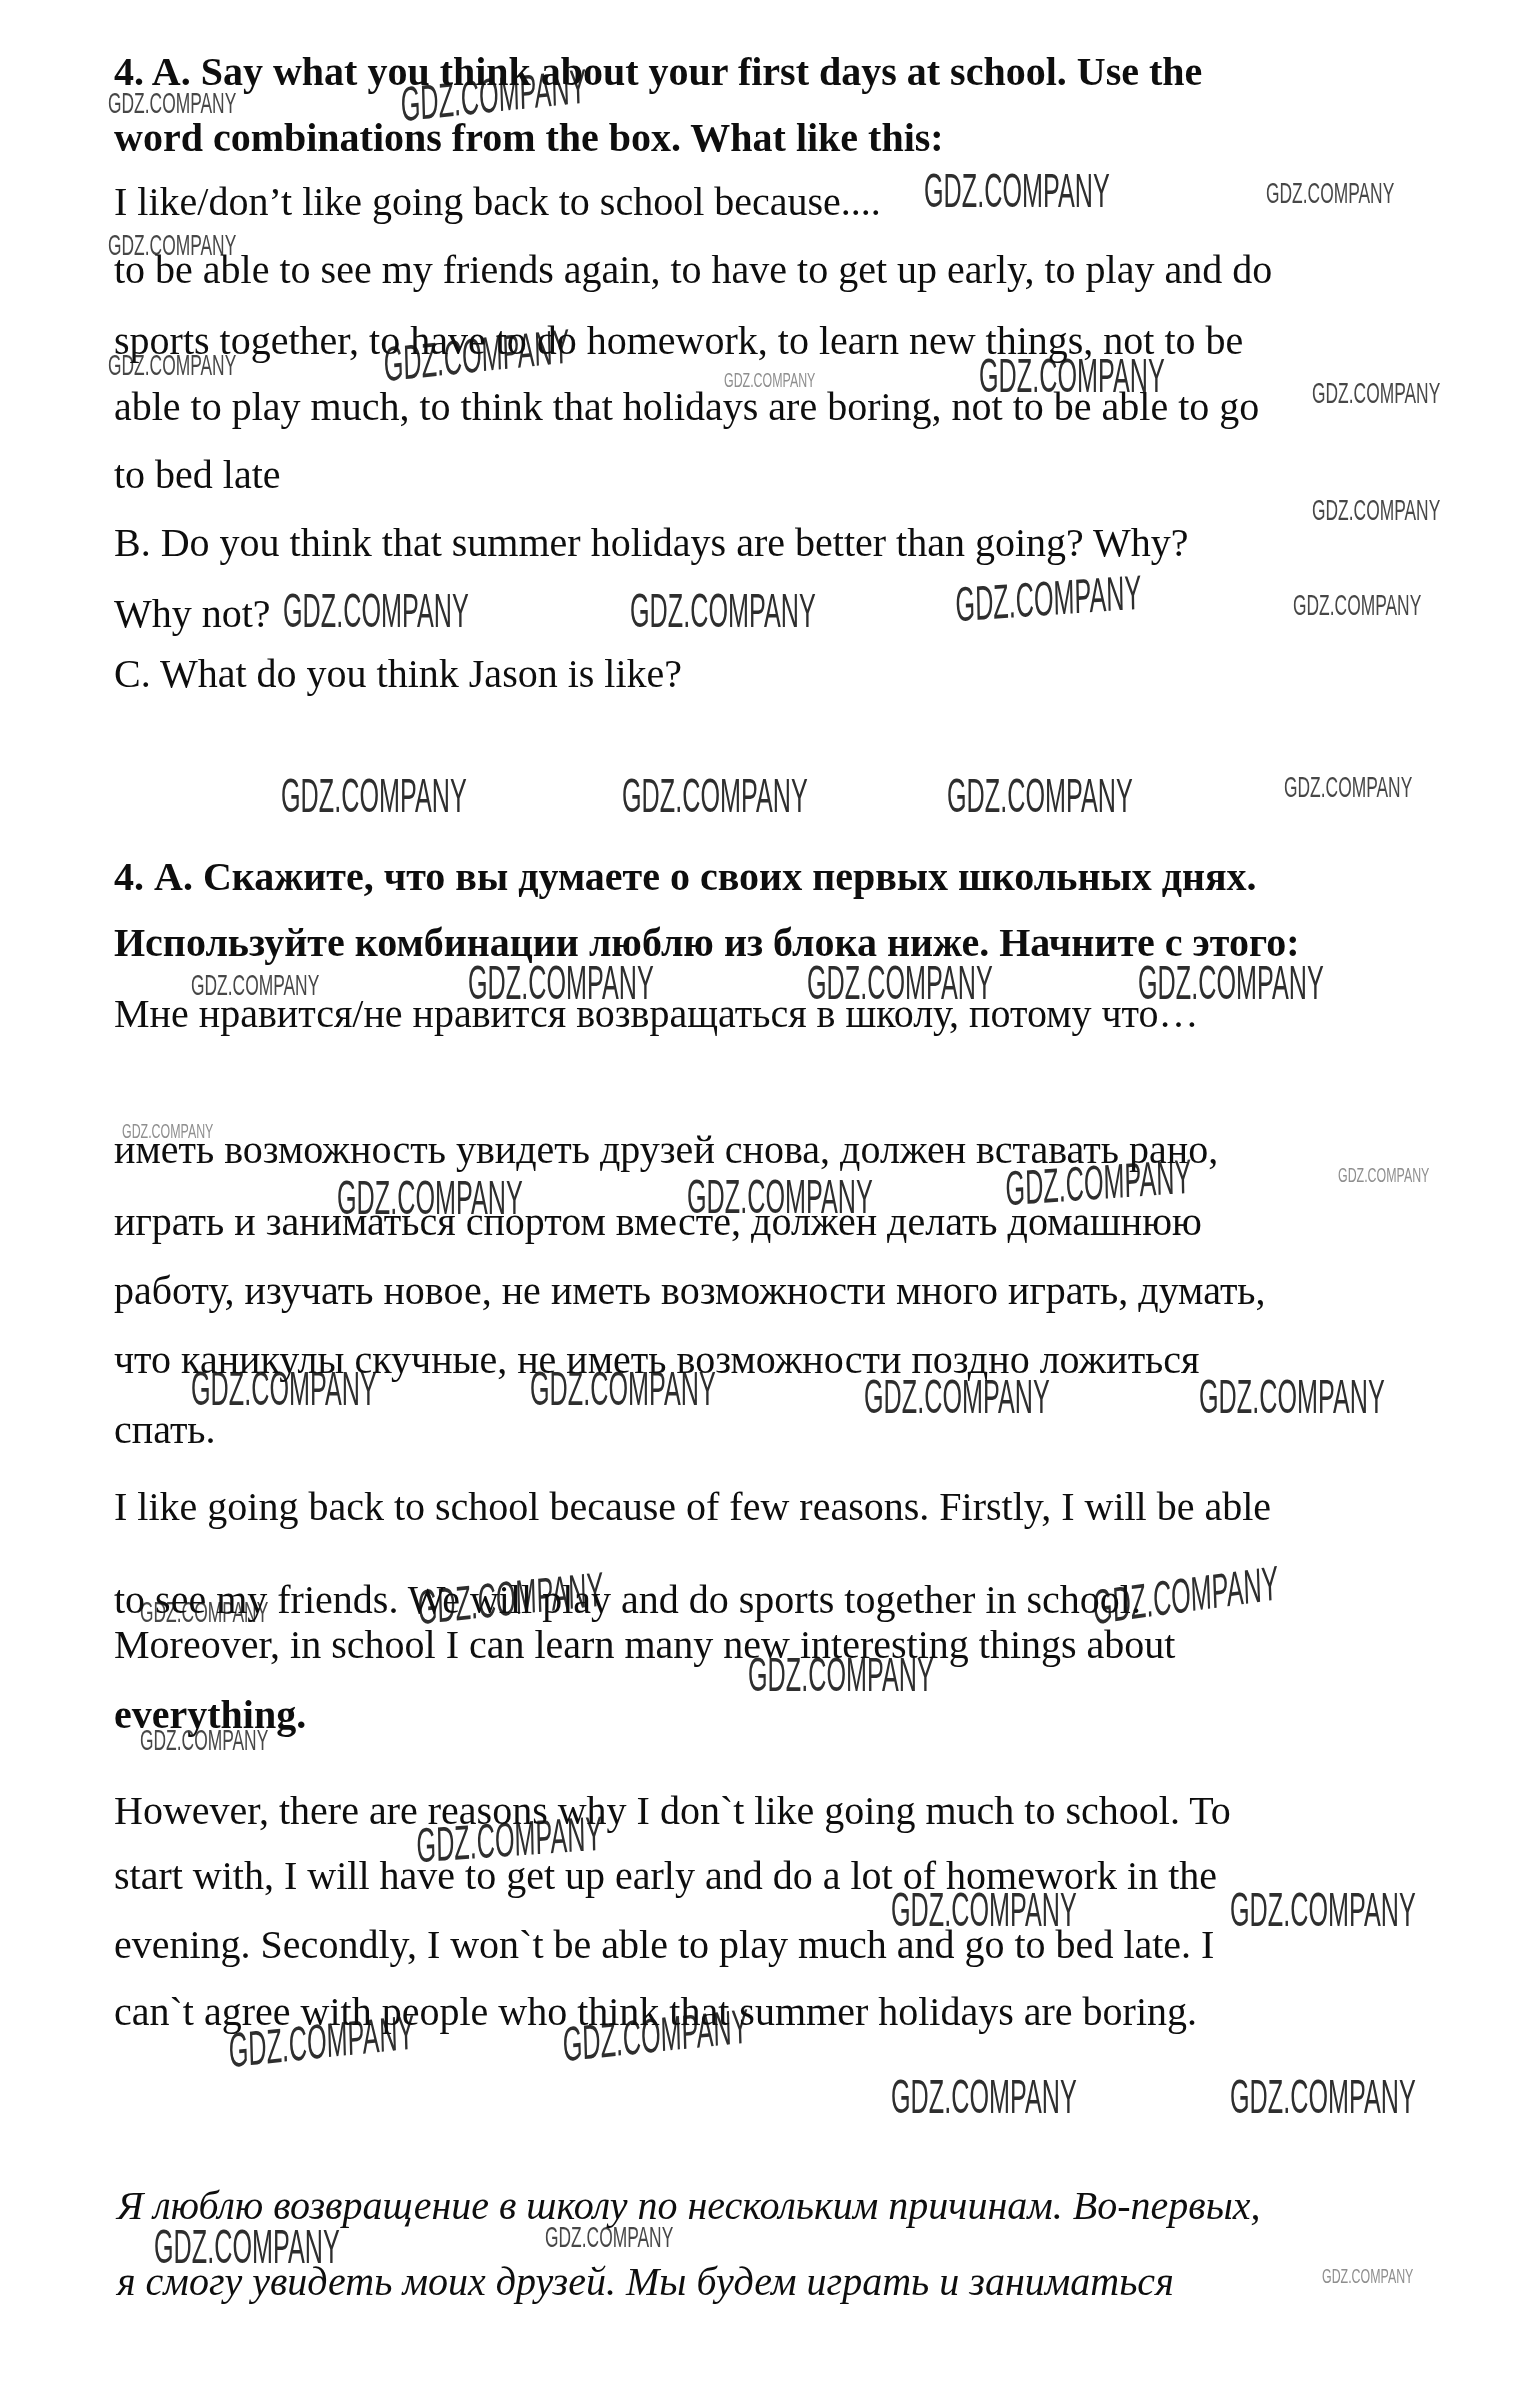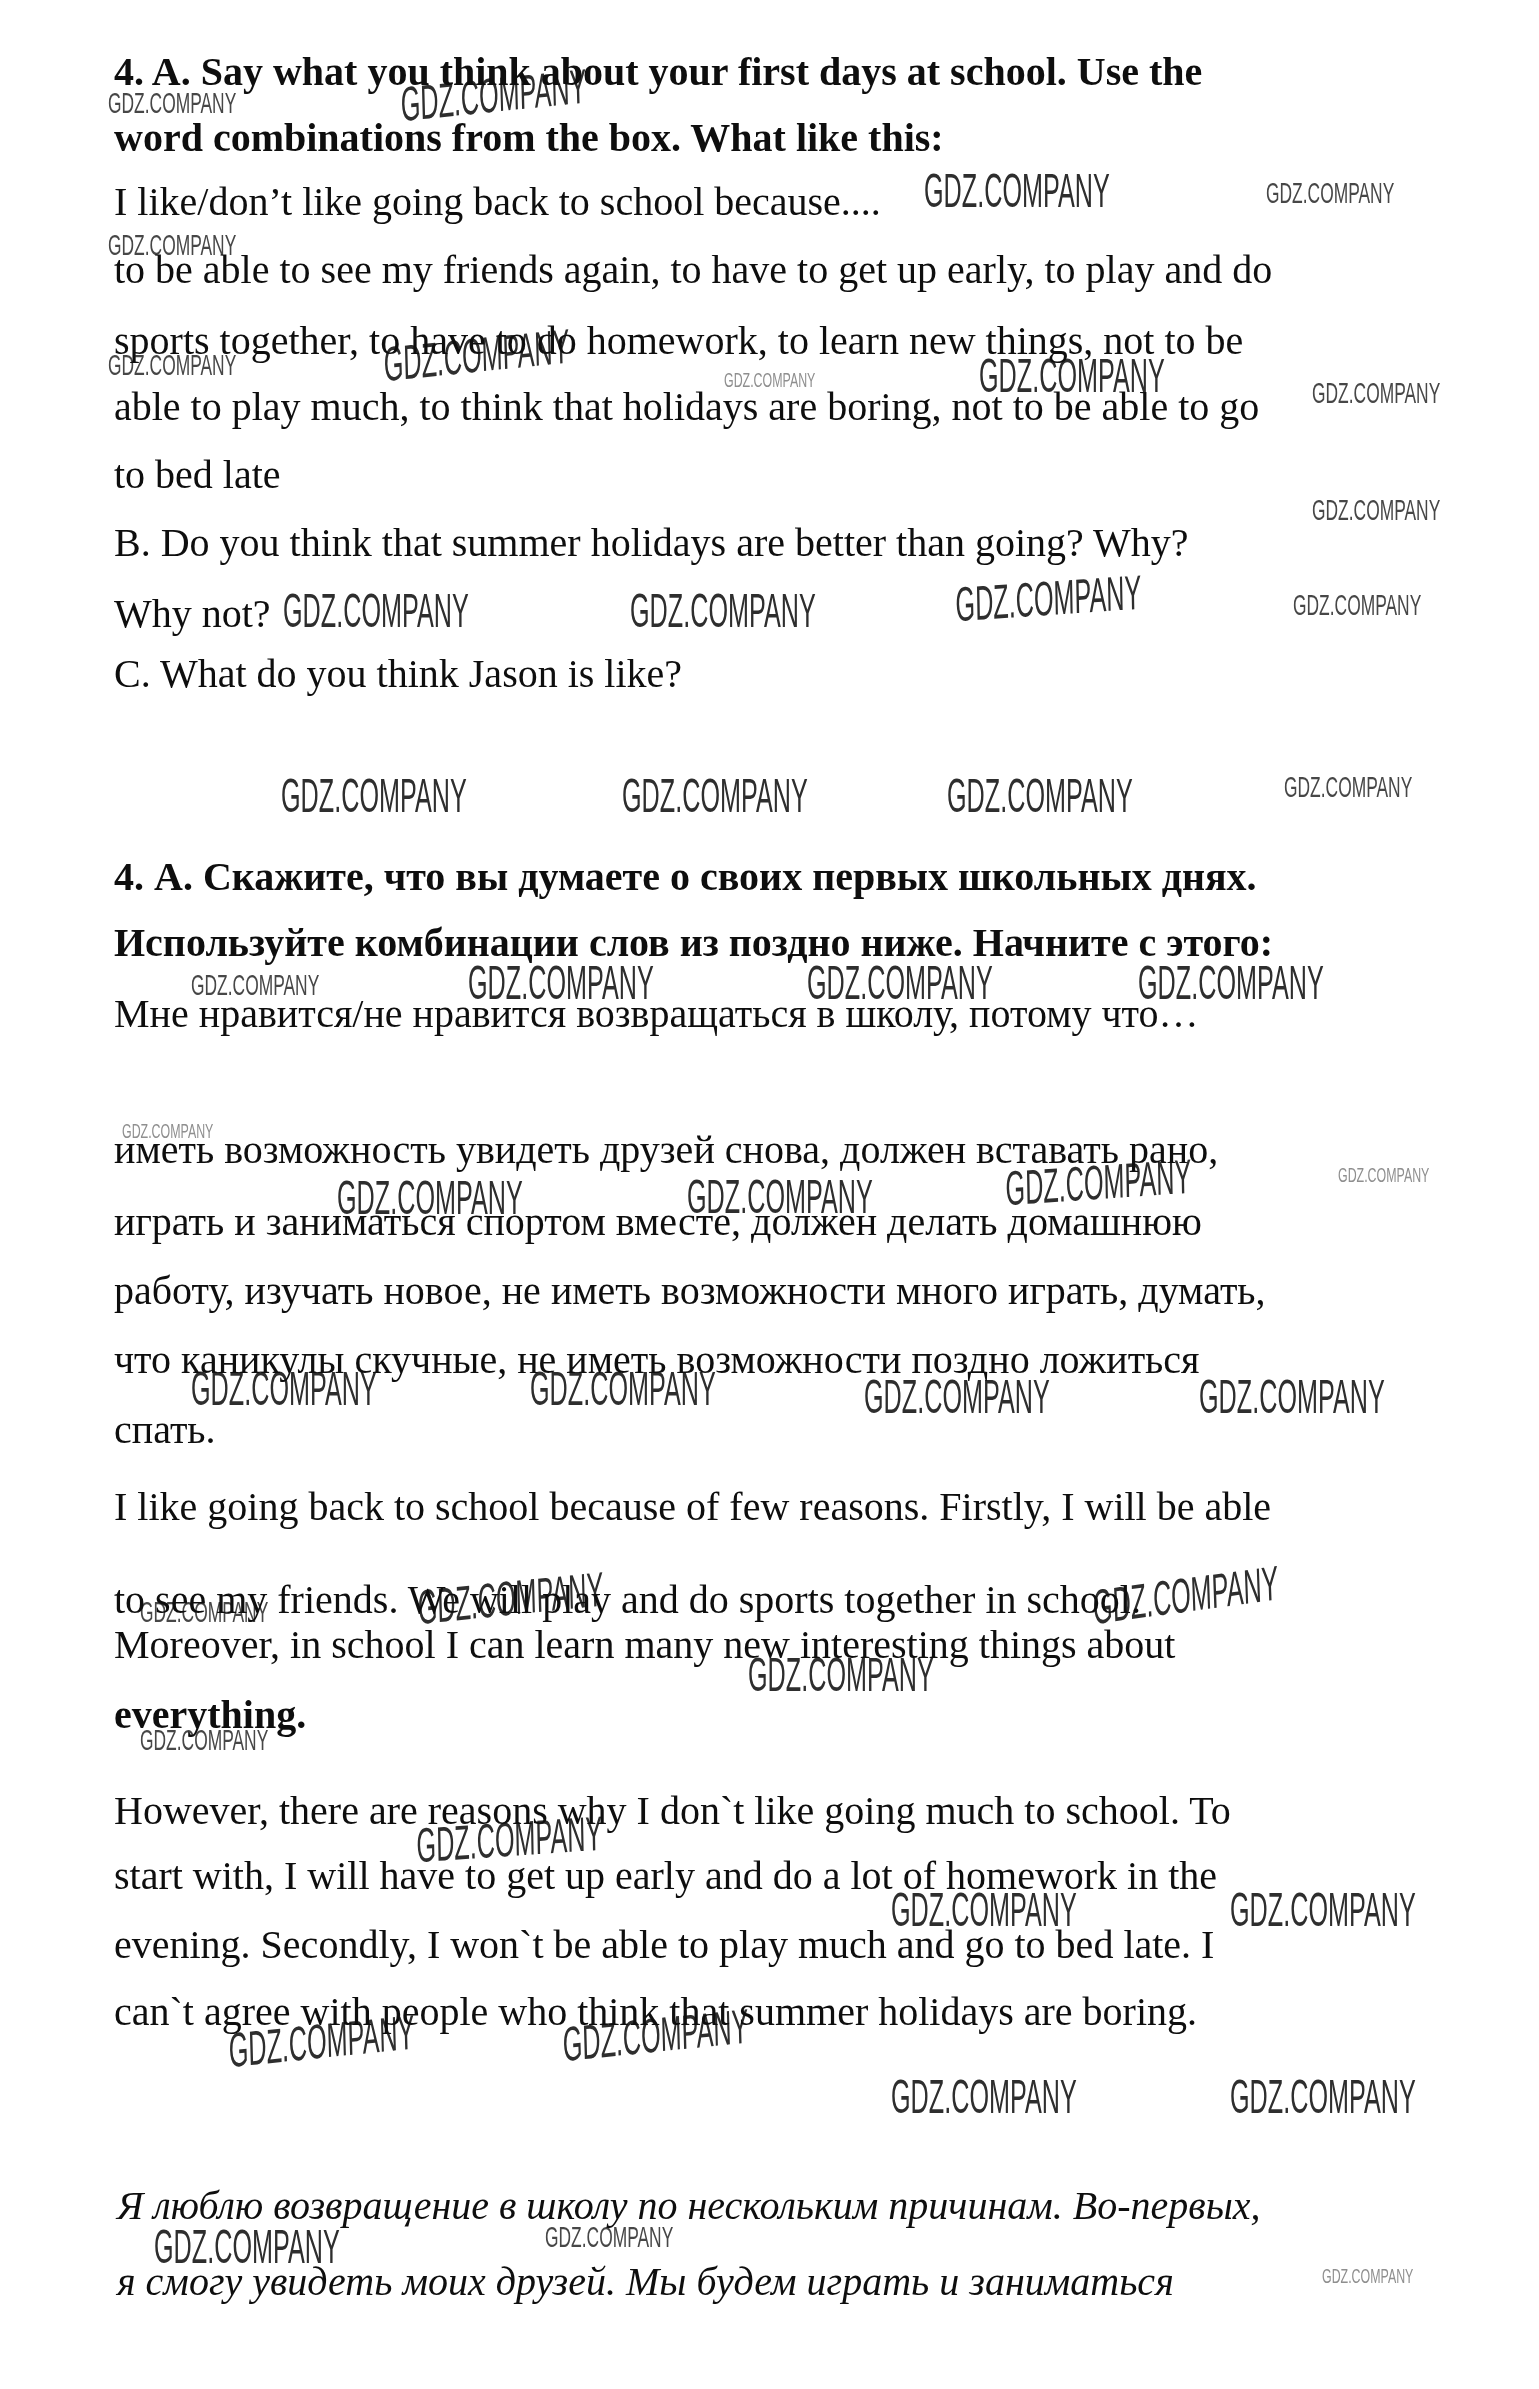--- a/index.html
+++ b/index.html
@@ -97,21 +97,21 @@
   <div class="line" style="left:114px; top:181px;">I like/don’t like going back to school because....</div>
   <div class="line" style="left:114px; top:249px;">to be able to see my friends again, to have to get up early, to play and do</div>
   <div class="line" style="left:114px; top:320px;">sports together, to have to do homework, to learn new things, not to be</div>
   <div class="line" style="left:114px; top:386px;">able to play much, to think that holidays are boring, not to be able to go</div>
   <div class="line" style="left:114px; top:454px;">to bed late</div>
   <div class="line" style="left:114px; top:522px;">B. Do you think that summer holidays are better than going? Why?</div>
   <div class="line" style="left:114px; top:593px;">Why not?</div>
   <div class="line" style="left:114px; top:653px;">C. What do you think Jason is like?</div>
 
   <div class="line bold" style="left:114px; top:856px;">4. А. Скажите, что вы думаете о своих первых школьных днях.</div>
-  <div class="line bold" style="left:114px; top:922px;">Используйте комбинации слов из поздно ниже. Начните с этого:</div>
+  <div class="line bold" style="left:114px; top:922px;">Используйте комбинации люблю из блока ниже. Начните с этого:</div>
   <div class="line" style="left:114px; top:993px;">Мне нравится/не нравится возвращаться в школу, потому что…</div>
   <div class="line" style="left:114px; top:1129px;">иметь возможность увидеть друзей снова, должен вставать рано,</div>
   <div class="line" style="left:114px; top:1201px;">играть и заниматься спортом вместе, должен делать домашнюю</div>
   <div class="line" style="left:114px; top:1270px;">работу, изучать новое, не иметь возможности много играть, думать,</div>
   <div class="line" style="left:114px; top:1339px;">что каникулы скучные, не иметь возможности поздно ложиться</div>
   <div class="line" style="left:114px; top:1409px;">спать.</div>
 
   <div class="line" style="left:114px; top:1486px;">I like going back to school because of few reasons. Firstly, I will be able</div>
   <div class="line" style="left:114px; top:1555px;margin-top:24px;">to see my friends. We will play and do sports together in school.</div>
   <div class="line" style="left:114px; top:1624px;">Moreover, in school I can learn many new interesting things about</div>

